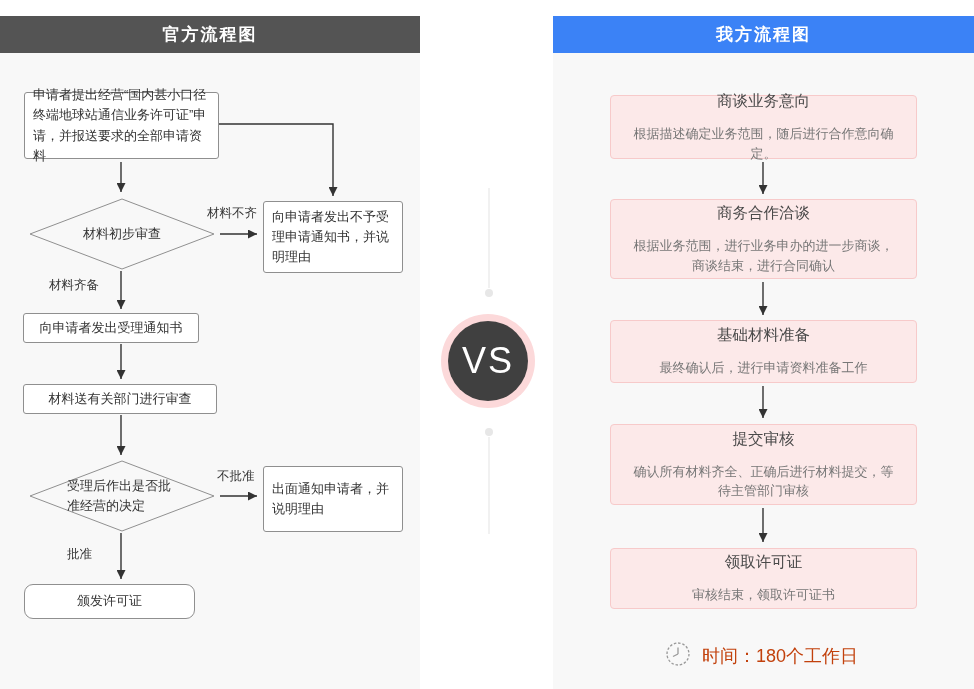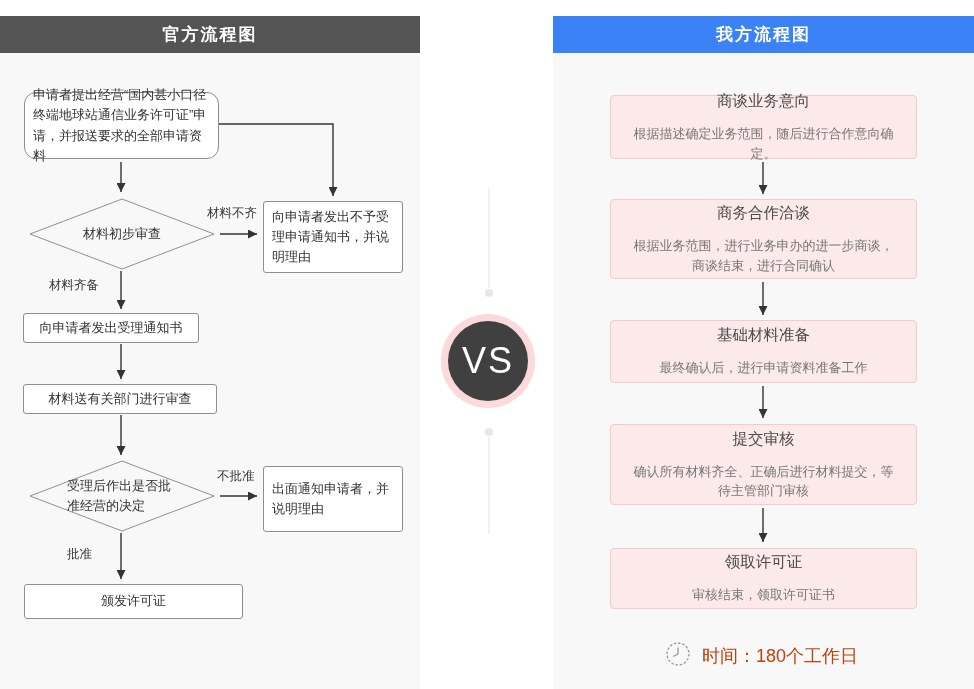--- a/index.html
+++ b/index.html
@@ -94,21 +94,21 @@
       <circle cx="489" cy="416" r="4" fill="#e7e7e7"></circle>
     </g>
 
     <g transform="translate(678,638)" stroke="#999" fill="none" stroke-width="1.3">
       <circle r="11" stroke-dasharray="2.5,1.8"></circle>
       <line x1="0" y1="0" x2="0" y2="-6.5"></line>
       <line x1="0" y1="0" x2="-5" y2="2.5"></line>
     </g>
   </svg>
 
-  <div class="obox left" style="left:24px;top:76px;width:195px;height:67px;border-radius:12px;">
+  <div class="obox left" style="left:24px;top:76px;width:195px;height:67px;">
     <span>申请者提出经营“国内甚小口径终端地球站通信业务许可证”申请，并报送要求的全部申请资料</span>
   </div>
 
   <div class="dtext" style="left:30px;top:184px;width:184px;height:68px;">
     <span>材料初步审查</span>
   </div>
 
   <div class="dlabel" style="left:207px;top:189px;">材料不齐</div>
 
   <div class="obox left" style="left:263px;top:185px;width:140px;height:72px;">
@@ -130,21 +130,21 @@
   </div>
 
   <div class="dlabel" style="left:217px;top:452px;">不批准</div>
 
   <div class="obox left" style="left:263px;top:450px;width:140px;height:66px;">
     <span>出面通知申请者，并说明理由</span>
   </div>
 
   <div class="dlabel" style="left:67px;top:530px;">批准</div>
 
-  <div class="obox center" style="left:24px;top:568px;width:219px;height:35px;">
+  <div class="obox center" style="left:24px;top:568px;width:171px;height:35px;border-radius:9px;">
     <span>颁发许可证</span>
   </div>
 
   <div id="vs-outer">
     <div id="vs-inner">
       <span>VS</span>
     </div>
   </div>
 
   <div class="rbox" style="top:79px;height:64px;">

